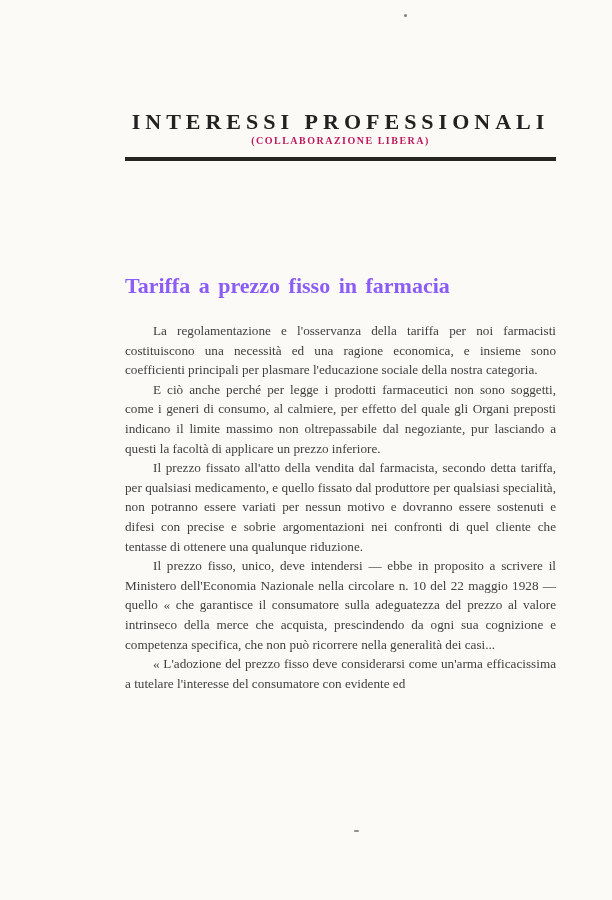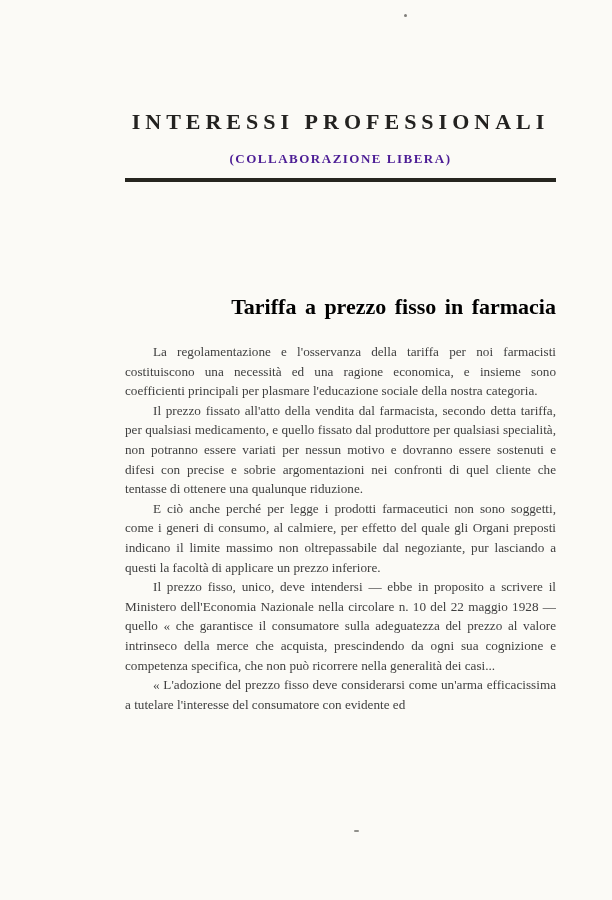--- a/index.html
+++ b/index.html
@@ -25,39 +25,38 @@
   }
   .masthead h1 {
     margin: 0;
     font-size: 22px;
     font-weight: bold;
     letter-spacing: 5px;
     color: #232220;
     white-space: nowrap;
   }
   .masthead .sub {
-    margin-top: 16px;
-    font-size: 13px;
+    margin-top: 0;
+    font-size: 10px;
     font-weight: bold;
     letter-spacing: 1.5px;
-    color: #4c1d95;
+    color: #be185d;
   }
   .rule {
     width: 431px;
     height: 4px;
     background: #26251f;
     margin-top: 11px;
   }
   .article-title {
     margin: 112px 0 0 0;
     font-size: 22px;
     font-weight: bold;
-    color: #000000;
+    color: #8b5cf6;
     word-spacing: 3px;
-    text-align: right;
   }
   .article-body {
     width: 431px;
     margin-top: 22px;
     font-size: 13.2px;
     line-height: 19.6px;
     text-align: justify;
     color: #404040;
   }
   .article-body p {
@@ -86,20 +85,20 @@
   <header class="masthead">
     <h1>INTERESSI PROFESSIONALI</h1>
     <div class="sub">(COLLABORAZIONE LIBERA)</div>
     <div class="rule"></div>
   </header>
 
   <main>
     <h2 class="article-title">Tariffa a prezzo fisso in farmacia</h2>
     <div class="article-body">
         <p><span>La regolamentazione e l'osservanza della tariffa per noi farmacisti costituiscono una necessità ed una ragione economica, e insieme sono coefficienti principali per plasmare l'educazione sociale della nostra categoria.</span></p>
+        <p><span>E ciò anche perché per legge i prodotti farmaceutici non sono soggetti, come i generi di consumo, al calmiere, per effetto del quale gli Organi preposti indicano il limite massimo non oltrepassabile dal negoziante, pur lasciando a questi la facoltà di applicare un prezzo inferiore.</span></p>
         <p><span>Il prezzo fissato all'atto della vendita dal farmacista, secondo detta tariffa, per qualsiasi medicamento, e quello fissato dal produttore per qualsiasi specialità, non potranno essere variati per nessun motivo e dovranno essere sostenuti e difesi con precise e sobrie argomentazioni nei confronti di quel cliente che tentasse di ottenere una qualunque riduzione.</span></p>
-        <p><span>E ciò anche perché per legge i prodotti farmaceutici non sono soggetti, come i generi di consumo, al calmiere, per effetto del quale gli Organi preposti indicano il limite massimo non oltrepassabile dal negoziante, pur lasciando a questi la facoltà di applicare un prezzo inferiore.</span></p>
         <p><span>Il prezzo fisso, unico, deve intendersi — ebbe in proposito a scrivere il Ministero dell'Economia Nazionale nella circolare n. 10 del 22 maggio 1928 — quello « che garantisce il consumatore sulla adeguatezza del prezzo al valore intrinseco della merce che acquista, prescindendo da ogni sua cognizione e competenza specifica, che non può ricorrere nella generalità dei casi...</span></p>
         <p><span>« L'adozione del prezzo fisso deve considerarsi come un'arma efficacissima a tutelare l'interesse del consumatore con evidente ed</span></p>
       </div>
   </main>
 
 </div>
 
 </body></html>

